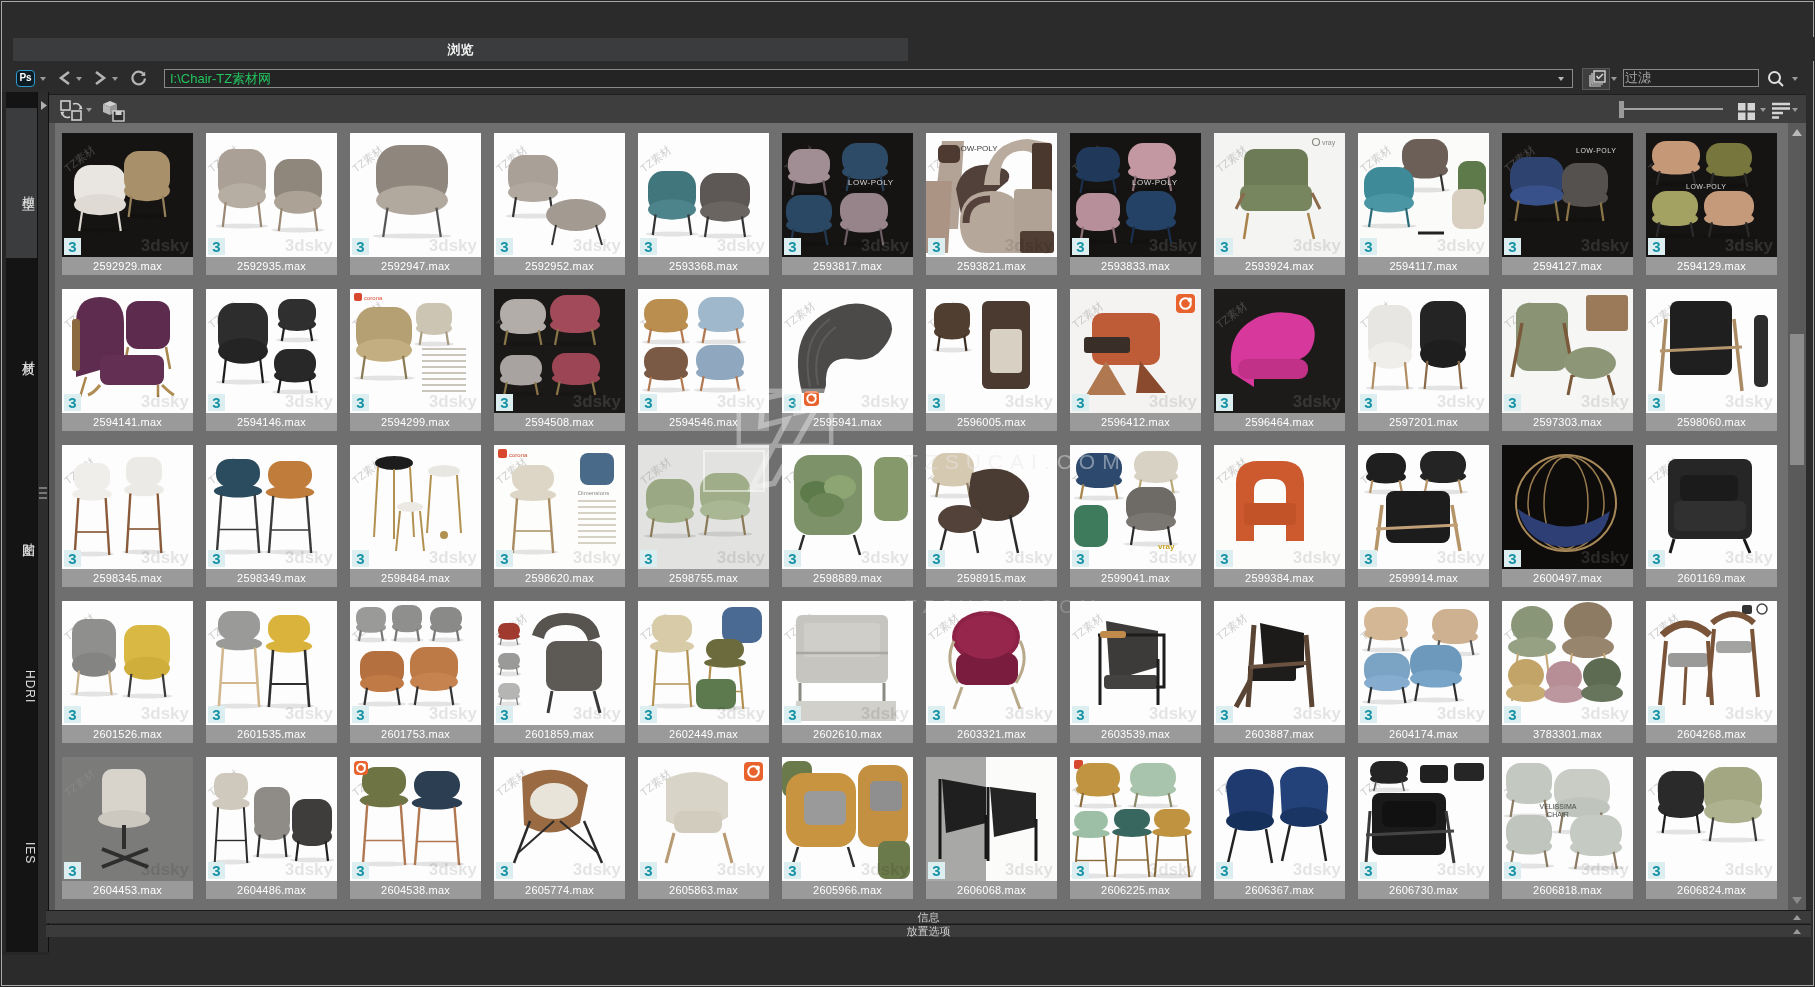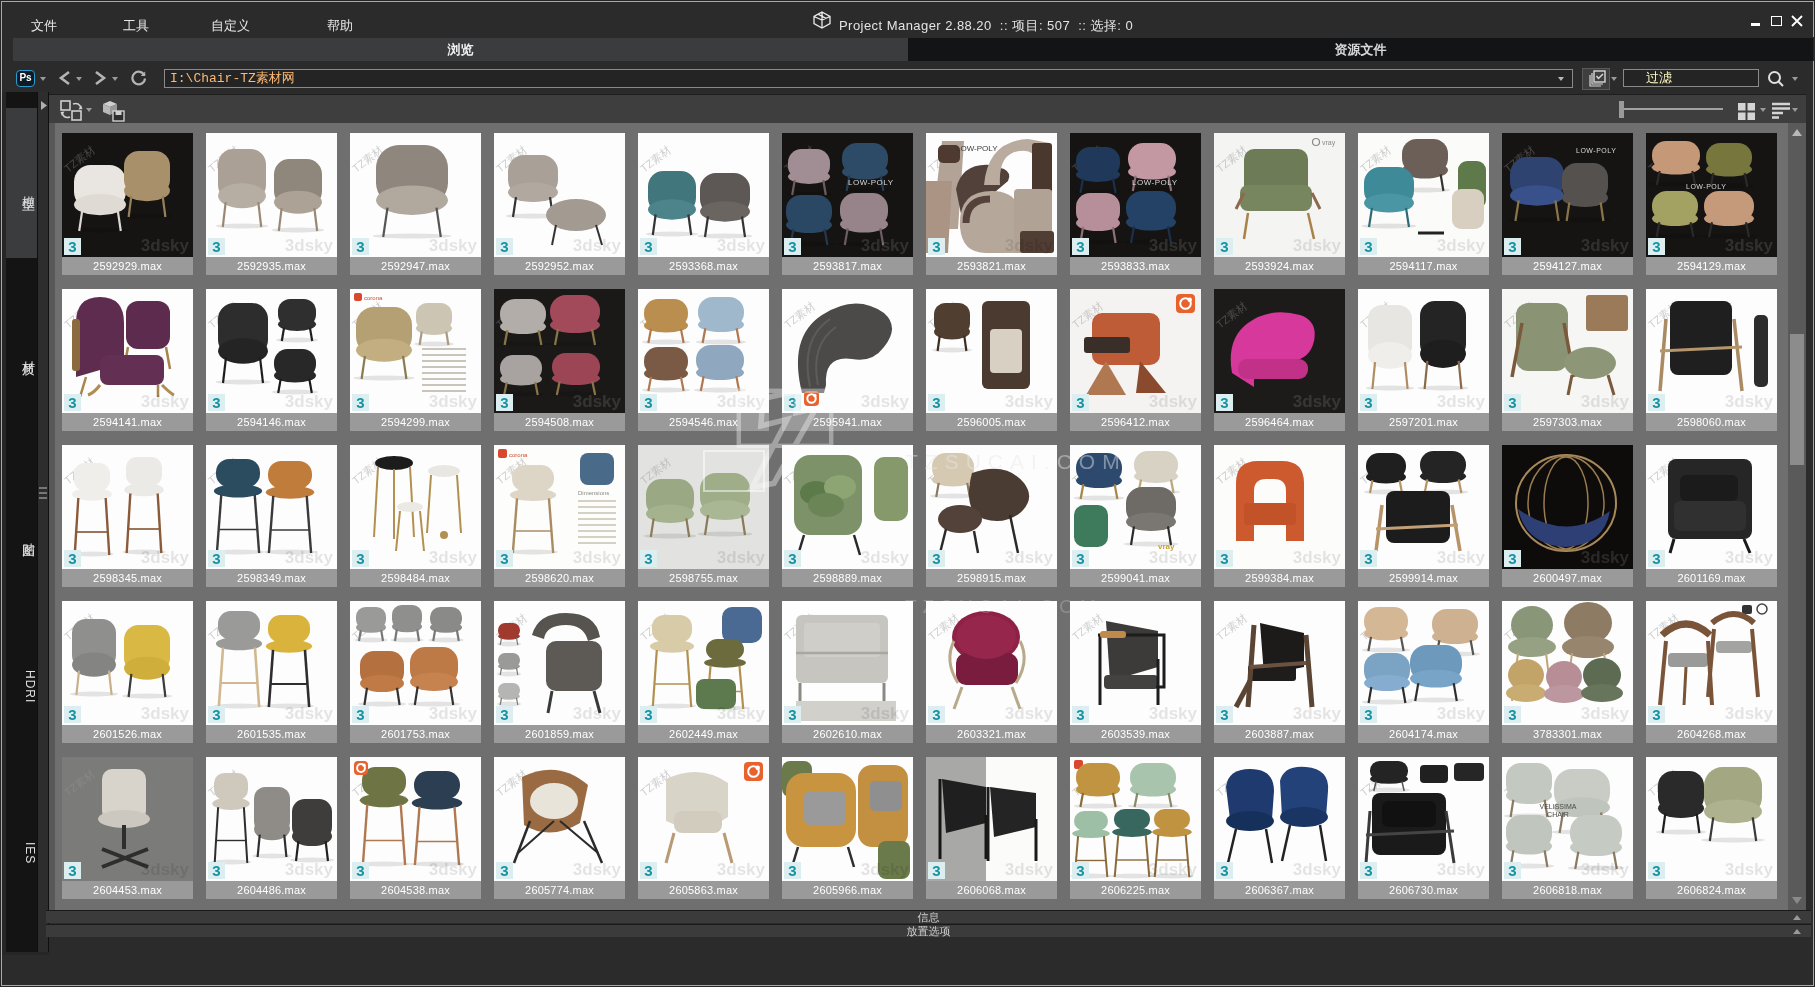--- a/index.html
+++ b/index.html
@@ -4,55 +4,39 @@
 html,body{width:1815px;height:987px;overflow:hidden;background:#262626;font-family:"Liberation Sans",sans-serif}
 .abs{position:absolute}
 #win{position:absolute;left:1px;top:1px;width:1813px;height:985px;border:1px solid #a9a9a9;background:#2b2b2b}
 #titlebar{position:absolute;left:0;top:0;width:100%;height:35px;background:#2b2b2b;color:#e4e4e4;font-size:13px}
 .menu{position:absolute;top:15px;color:#e8e8e8;font-size:13px}
 #tabs{position:absolute;left:2px;top:35px;width:100%;height:24px;background:#2b2b2b}
 #tabL{position:absolute;left:9px;top:1px;width:895px;height:23px;background:#3a3c3d;color:#f0f0f0;font-size:13px;font-weight:bold;text-align:center;line-height:23px}
 #tabR{position:absolute;left:904px;top:1px;width:905px;height:23px;background:#131415;color:#d8d8d8;font-size:13px;font-weight:bold;text-align:center;line-height:23px}
 #tb1{position:absolute;left:0;top:59px;width:100%;height:33px;background:#2b2b2b}
 #tb2{position:absolute;left:47px;top:92px;width:1757px;height:29px;background:#3e3e3e;border-top:1px solid #1e1e1e}
-.inp{position:absolute;background:#242424;border:1px solid #8a8a8a;color:#fdba74;font-size:13px;font-family:Liberation Mono, monospace}
+.inp{position:absolute;background:#242424;border:1px solid #8a8a8a;color:#22c55e;font-size:13px;font-family:Liberation Sans, sans-serif}
 #sidebar{position:absolute;left:0;top:90px;width:47px;height:863px;background:#262626}
 #sidestrip{position:absolute;left:4px;top:0px;width:31px;height:860px;background:#141414}
 .vtab{position:absolute;left:0;width:31px;color:#e0e0e0;font-size:13px;text-align:center;writing-mode:vertical-rl;letter-spacing:2px}
 #splitcol{position:absolute;left:35px;top:0;width:12px;height:860px;background:#2d2d2d;border-left:1px solid #101010;border-right:1px solid #101010}
 #content{position:absolute;left:47px;top:121px;width:1739px;height:787px;background:#6f6f6f;border-left:6px solid #585858}
 .cell{position:absolute;width:131px}
 .cell svg{display:block}
 .lb{height:18px;background:#9a9a9a;color:#fff;font-size:11px;text-align:center;line-height:18px;letter-spacing:0.2px}
 #vsb{position:absolute;left:1786px;top:121px;width:18px;height:787px;background:#5a5a5a}
 #vsb .thumb{position:absolute;left:2px;top:211px;width:14px;height:131px;background:#8c8c8c}
 .bbar{position:absolute;left:44px;width:1765px;height:13px;background:#3b3b3b;color:#cfcfcf;font-size:11px;text-align:center;line-height:13px;border-top:1px solid #1a1a1a}
 #statusbar{position:absolute;left:0;top:952px;width:100%;height:32px;background:#2d2d2d}
 .caret{position:absolute;width:0;height:0;border-left:3.5px solid transparent;border-right:3.5px solid transparent;border-top:4px solid #9a9a9a}
 .wm{position:absolute;color:#fff;pointer-events:none}
 </style></head><body>
 <div id="win">
-  <div id="titlebar">
-    <span class="menu" style="left:29px">文件</span>
-    <span class="menu" style="left:121px">工具</span>
-    <span class="menu" style="left:209px">自定义</span>
-    <span class="menu" style="left:325px">帮助</span>
-    <svg class="abs" style="left:810px;top:9px" width="20" height="18" viewBox="0 0 20 18">
-        <path d="M10 1 L18 5.5 V12.5 L10 17 L2 12.5 V5.5 Z M10 1 V9 M2 5.5 L10 9 L18 5.5 M6 3.2 L14 7.4 M10 9 L10 17" fill="none" stroke="#e8e8e8" stroke-width="1.3"></path>
-      </svg>
-    <span class="abs" style="left:837px;top:15px;font-size:13px;letter-spacing:0.45px">Project Manager 2.88.20&nbsp;&nbsp;::&nbsp;项目: 507&nbsp;&nbsp;::&nbsp;选择: 0</span>
-    <div class="abs" style="left:1749px;top:21px;width:9px;height:2.5px;background:#fff"></div>
-    <div class="abs" style="left:1769px;top:14px;width:11px;height:10px;border:1.8px solid #fff"></div>
-    <svg class="abs" style="left:1789px;top:13px" width="12" height="12" viewBox="0 0 12 12">
-        <path d="M1 1 L11 11 M11 1 L1 11" stroke="#fff" stroke-width="1.8"></path>
-      </svg>
-  </div>
   <div id="tabs">
       <div id="tabL">浏览</div>
-      <div id="tabR">资源文件</div>
     </div>
   <div id="tb1">
     <div class="abs" style="left:14px;top:9px;width:19px;height:17px;border:1.6px solid #2e9ad0;border-radius:4px;background:#0c1b24;color:#fff;font-size:10px;font-weight:bold;text-align:center;line-height:14px">Ps</div>
     <div class="caret" style="left:38px;top:16px"></div>
     <svg class="abs" style="left:55px;top:9px" width="15" height="16" viewBox="0 0 15 16">
         <path d="M12 2 L4 8 L12 14" fill="none" stroke="#b4b4b4" stroke-width="2.6"></path>
       </svg>
     <div class="caret" style="left:74px;top:16px"></div>
     <svg class="abs" style="left:91px;top:9px" width="15" height="16" viewBox="0 0 15 16">
         <path d="M3 2 L11 8 L3 14" fill="none" stroke="#b4b4b4" stroke-width="2.6"></path>
@@ -64,21 +48,21 @@
       </svg>
     <div class="inp" style="left:162px;top:8px;width:1409px;height:19px;line-height:17px;padding-left:5px">I:\Chair-TZ素材网</div>
     <div class="caret" style="left:1556px;top:16px;border-top-color:#b9b9b9"></div>
     <div class="abs" style="left:1580px;top:7px;width:28px;height:22px;background:#3f3f3f;border:1px solid #5a5a5a"></div>
     <svg class="abs" style="left:1585px;top:9px" width="19" height="18" viewBox="0 0 19 18">
         <path d="M3 5 V16 H14 M5 3 V14 H16" fill="none" stroke="#d8d8d8" stroke-width="1.2"></path>
         <rect x="7" y="1" width="11" height="11" fill="none" stroke="#d8d8d8" stroke-width="1.4"></rect>
         <path d="M9.5 6 l2 2.5 L16 4" fill="none" stroke="#d8d8d8" stroke-width="1.5"></path>
       </svg>
     <div class="caret" style="left:1609px;top:16px"></div>
-    <div class="inp" style="left:1621px;top:8px;width:136px;height:18px;line-height:16px;padding-left:22px;color:#fef9c3;font-family:Liberation Sans, sans-serif">过滤</div>
+    <div class="inp" style="left:1621px;top:8px;width:136px;height:18px;line-height:16px;padding-left:1px;color:#a3a3a3;font-family:Liberation Sans, sans-serif">过滤</div>
     <svg class="abs" style="left:1765px;top:9px" width="18" height="18" viewBox="0 0 18 18">
         <circle cx="7.5" cy="7.5" r="5.5" fill="none" stroke="#e0e0e0" stroke-width="2"></circle>
         <path d="M11.5 11.5 L16 16" stroke="#e0e0e0" stroke-width="2"></path>
       </svg>
     <div class="caret" style="left:1790px;top:16px"></div>
   </div>
   <div id="tb2">
     <svg class="abs" style="left:10px;top:5px" width="30" height="22" viewBox="0 0 30 22">
         <rect x="2" y="1" width="9" height="9" fill="none" stroke="#cfcfcf" stroke-width="1.6"></rect>
         <rect x="13" y="11" width="9" height="9" fill="none" stroke="#cfcfcf" stroke-width="1.6"></rect>

